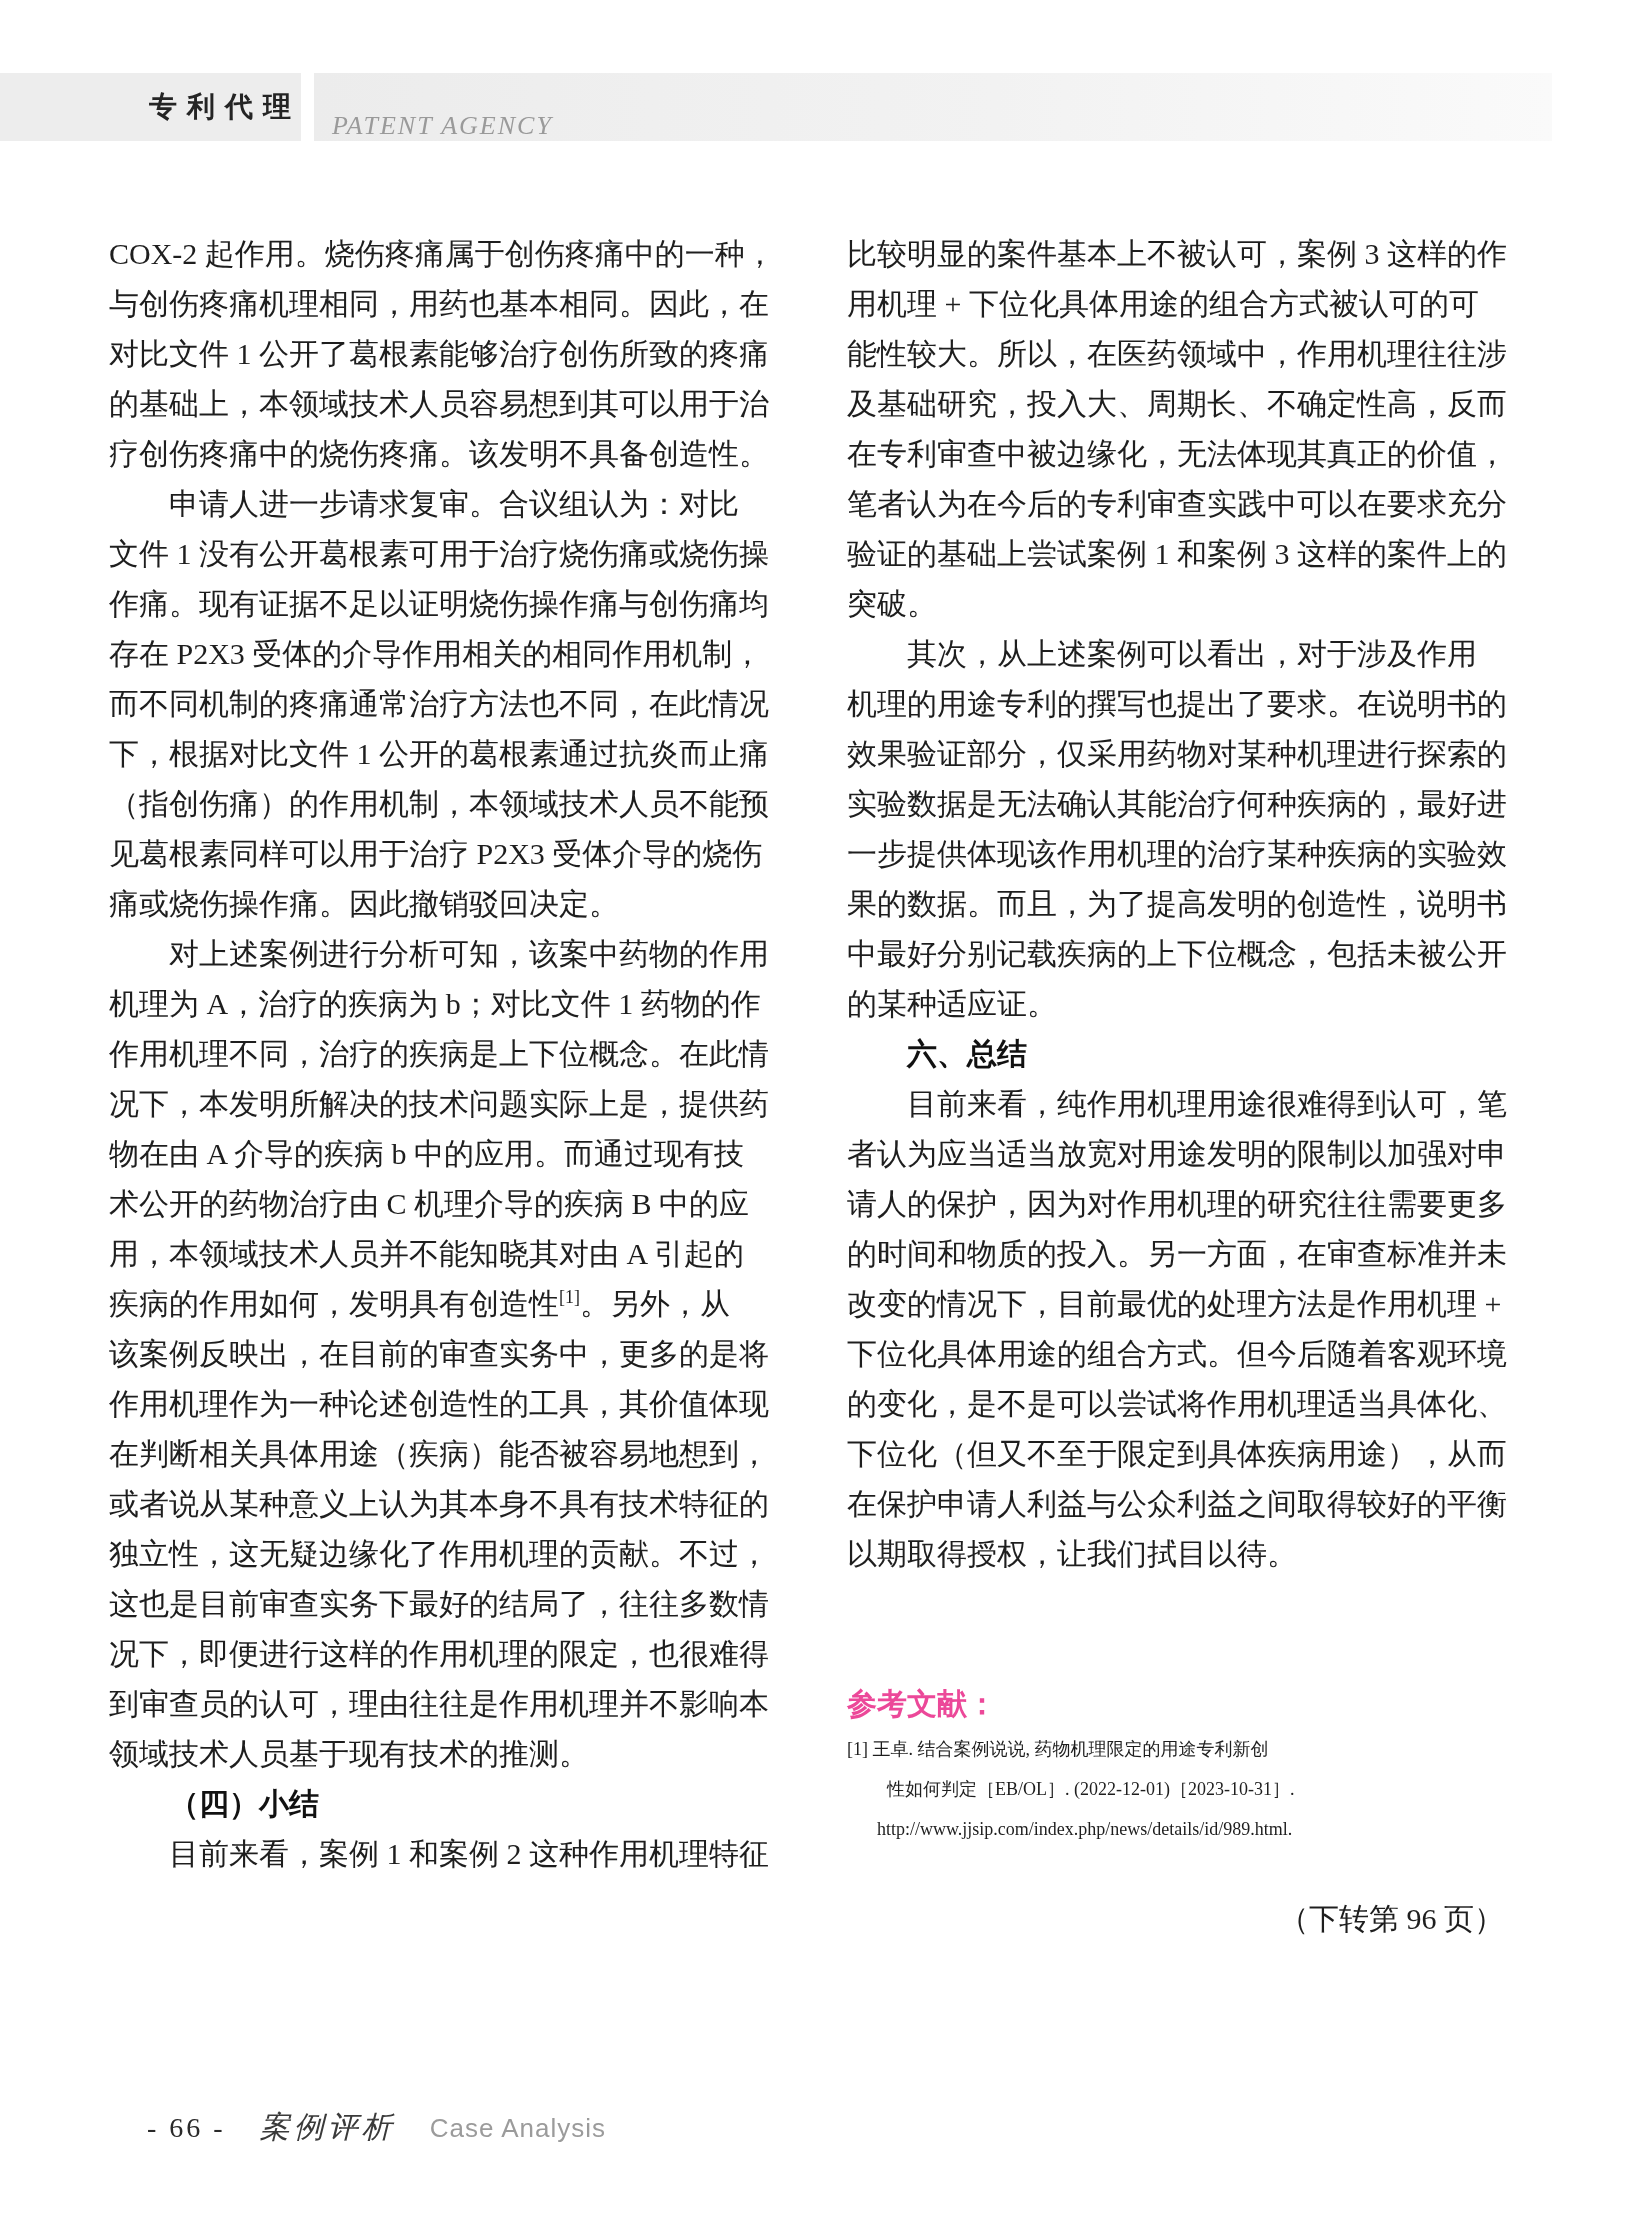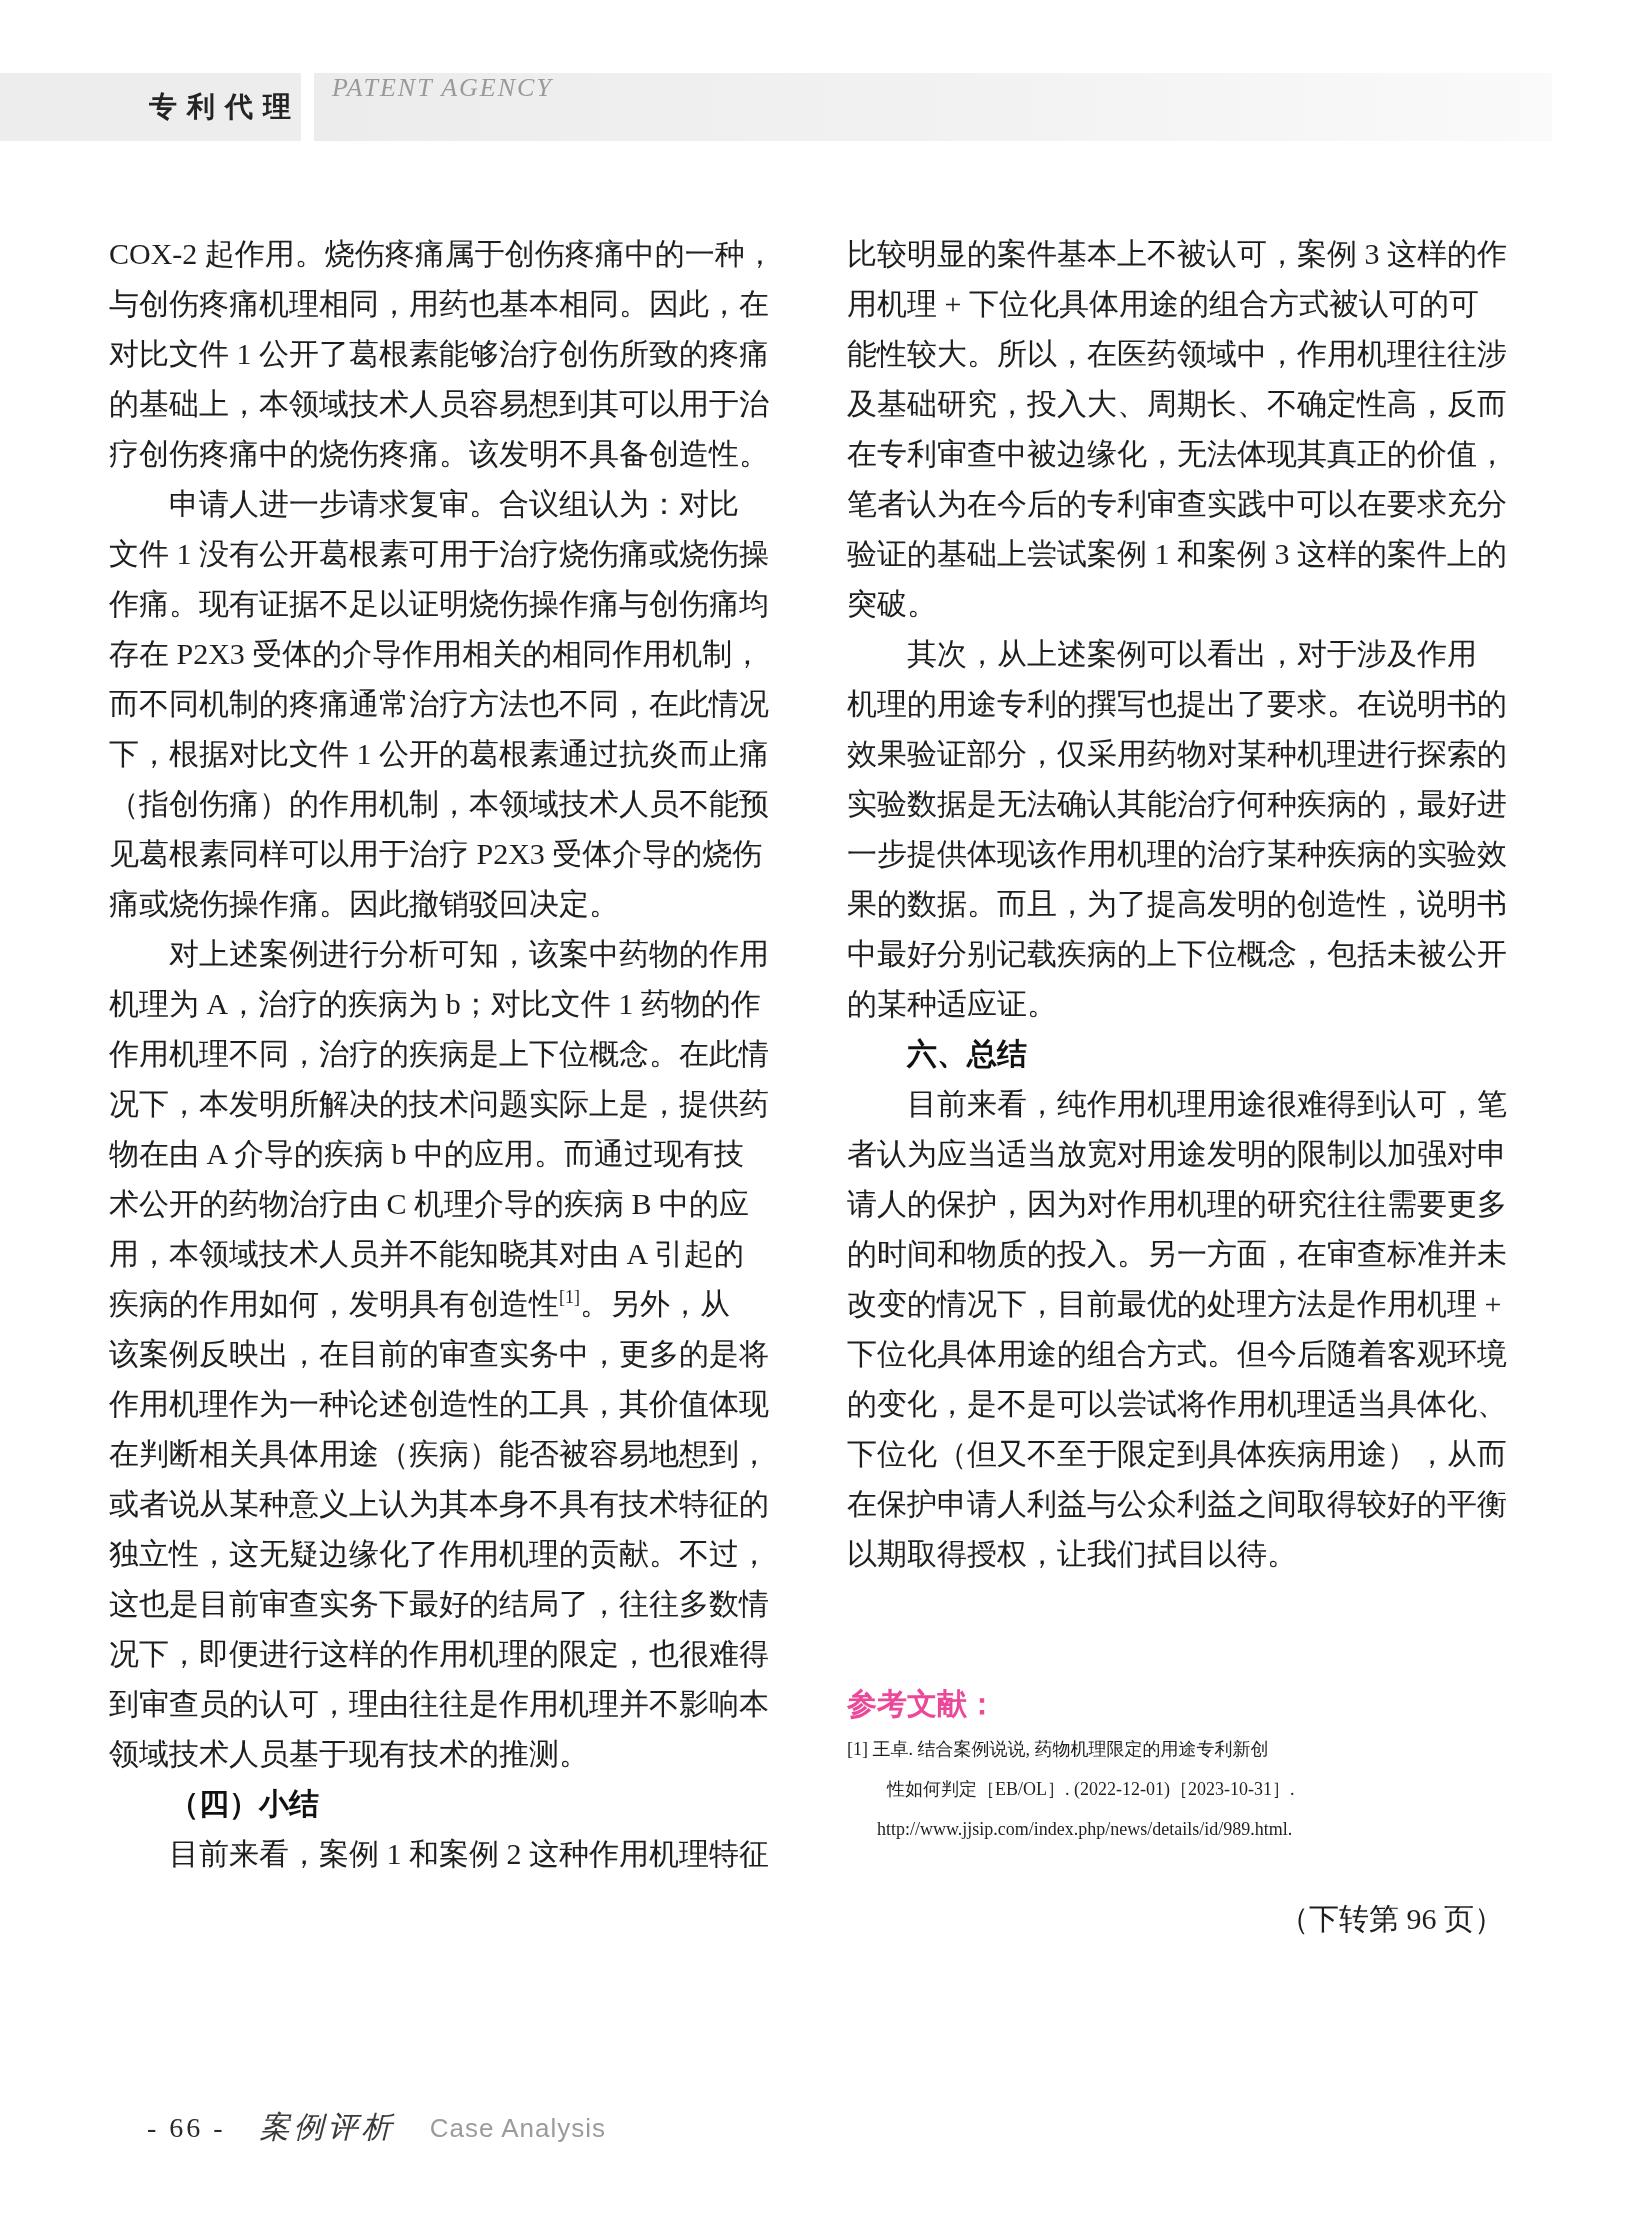--- a/index.html
+++ b/index.html
@@ -15,21 +15,21 @@
   .header-band{position:absolute;top:73px;left:0;height:68px;width:100%;}
   .band-left{
     position:absolute;left:0;top:0;width:301px;height:68px;
     background:#ededed;
     display:flex;align-items:center;justify-content:flex-end;
     box-sizing:border-box;
   }
   .band-right{
     position:absolute;left:314px;top:0;width:1238px;height:68px;
     background:linear-gradient(to right,#ececec 0%,#f2f2f2 55%,#fafafa 100%);
-    display:flex;align-items:flex-start;
+    display:flex;align-items:flex-end;
     padding-left:18px;box-sizing:border-box;
   }
   .cn-title{
     font-family:"Liberation Sans","DejaVu Sans",sans-serif;
     font-weight:bold;font-size:28px;color:#242424;letter-spacing:10px;
   }
   .en-title{
     font-family:"Liberation Serif","DejaVu Serif",serif;
     font-style:italic;font-size:26px;color:#9a9a9a;letter-spacing:2px;
   }

